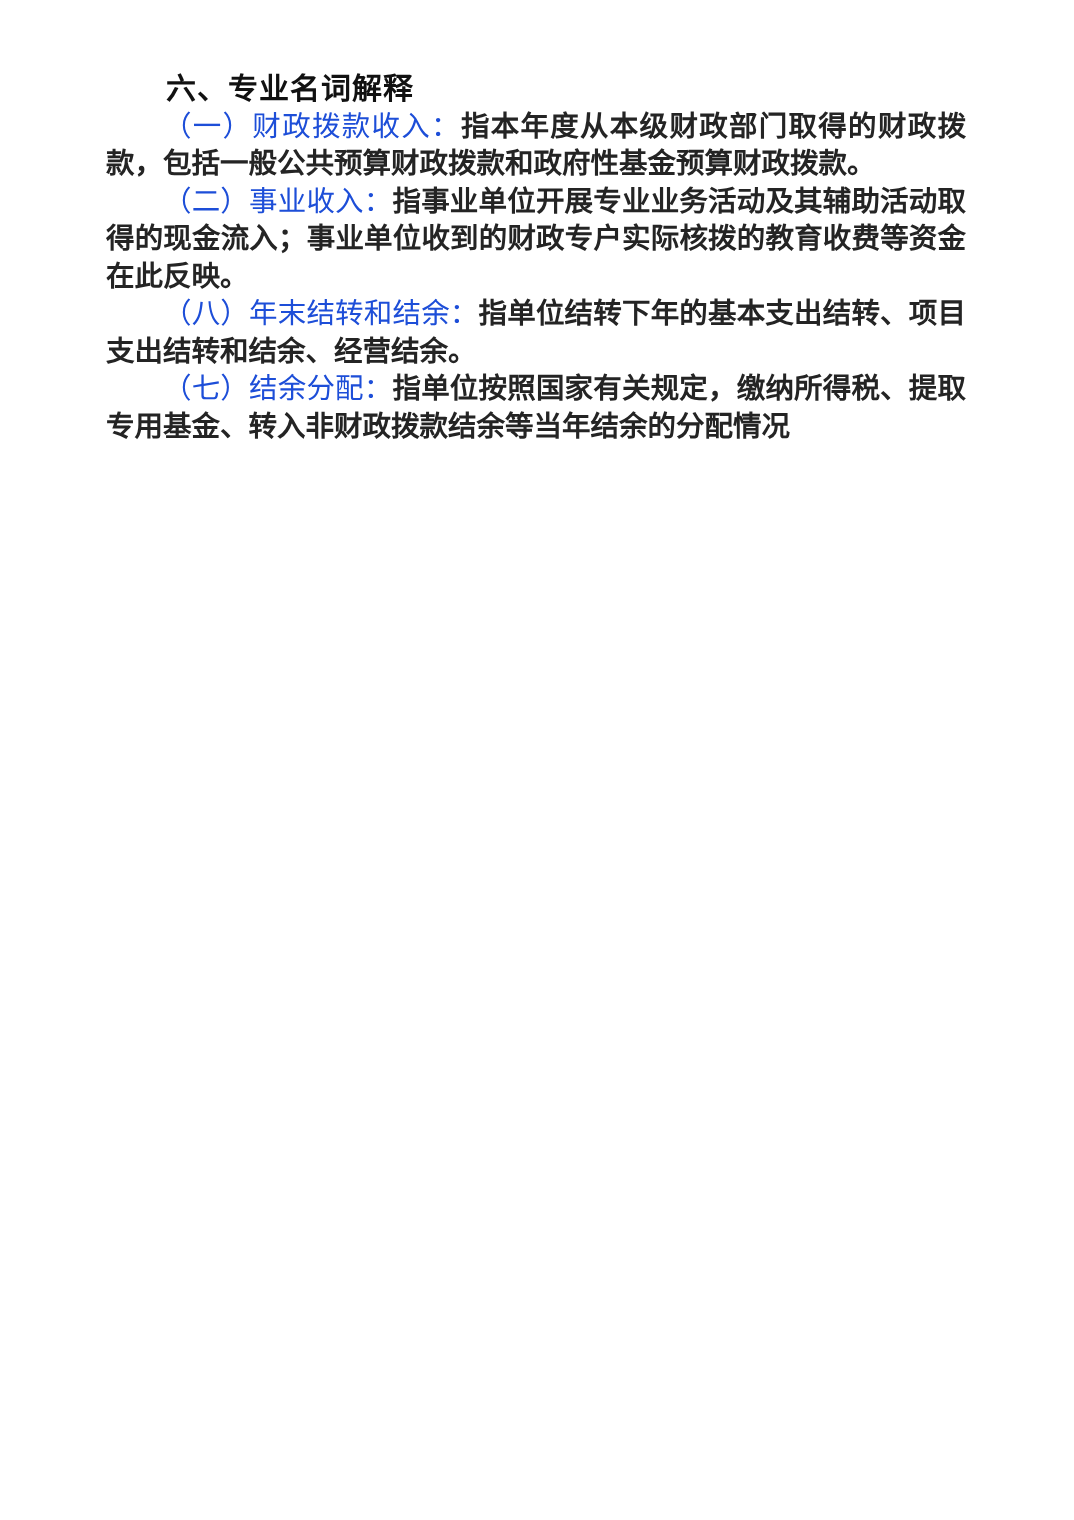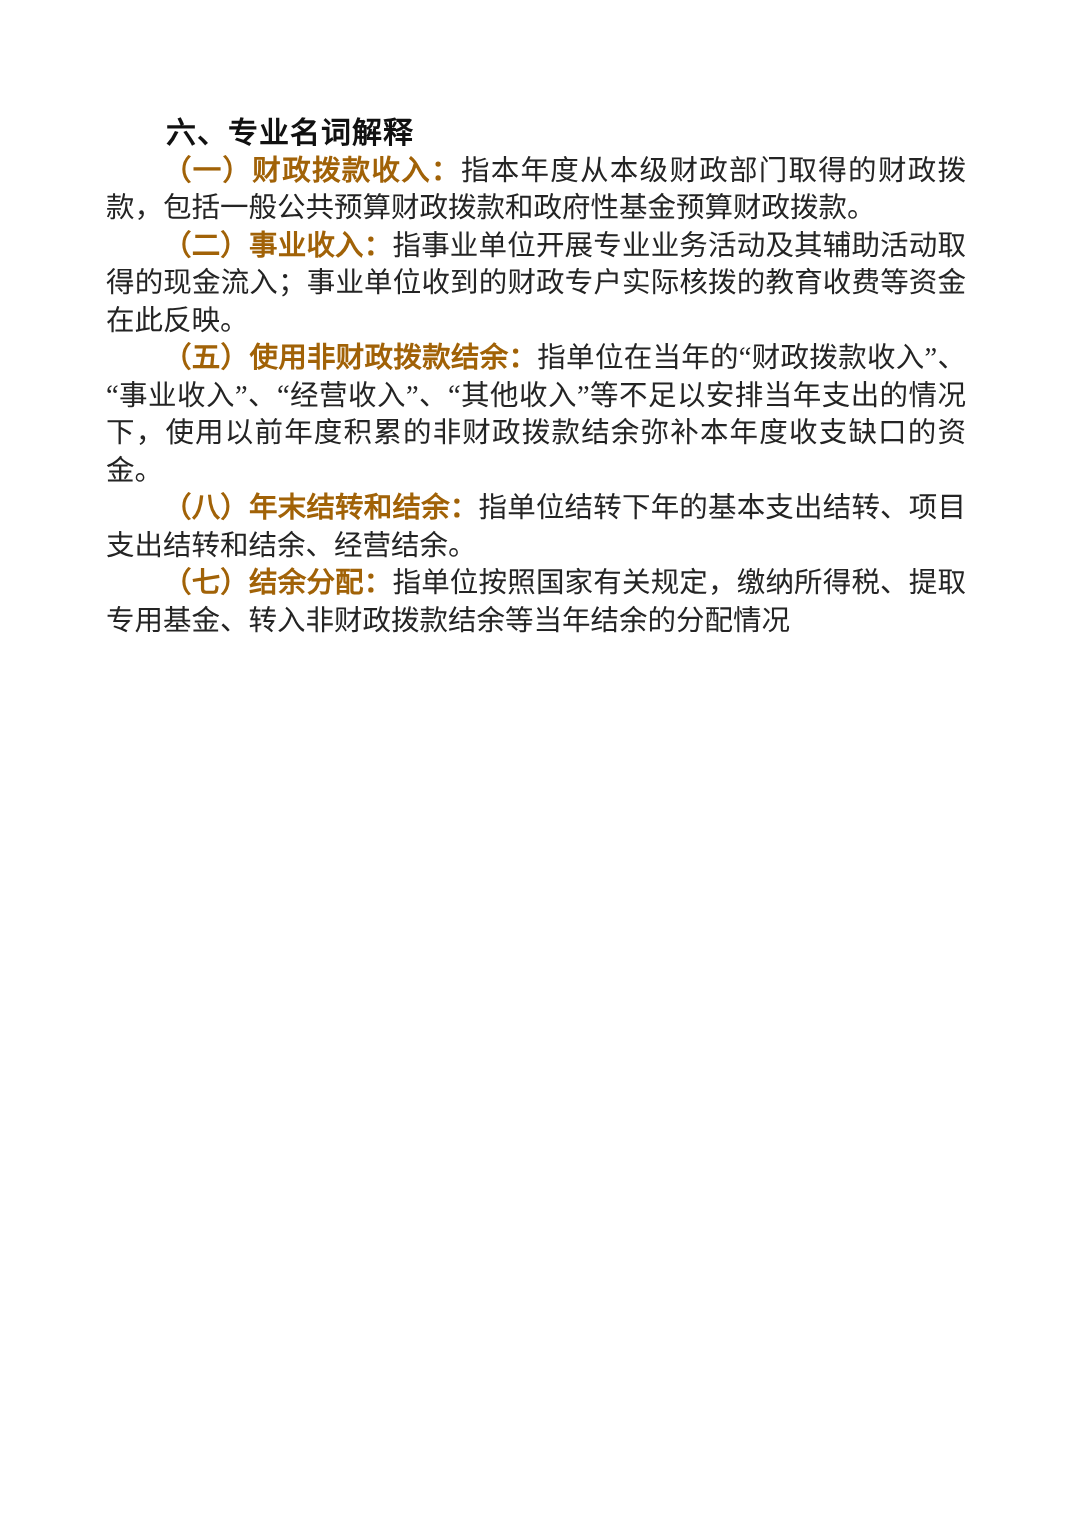--- a/index.html
+++ b/index.html
@@ -16,21 +16,21 @@
   }
   .page {
     position: relative;
     width: 1074px;
     height: 1520px;
     background: #ffffff;
     box-sizing: border-box;
   }
   .content {
     box-sizing: border-box;
-    padding: 114px 108px 0 106px;
+    padding: 70px 108px 0 106px;
     width: 1074px;
   }
   .heading {
     margin: 0;
     font-size: 30px;
     line-height: 37.5px;
     font-weight: 700;
     color: #111111;
     text-indent: 2em;
     text-align: left;
@@ -40,42 +40,41 @@
     margin: 0;
     font-size: 28.5px;
     line-height: 37.5px;
     color: #242424;
     text-indent: 2em;
     text-align: justify;
     text-justify: inter-ideograph;
     word-break: break-all;
   }
   p.para .term {
-    font-weight: 700;
-    color: #a16207;
+    font-weight: 400;
+    color: #1d4ed8;
   }
   p.para .def {
-    font-weight: 400;
+    font-weight: 700;
   }
 </style>
 </head>
 <body>
 
 <div class="page">
   <div class="content">
 
     <h1 class="heading">六、专业名词解释</h1>
 
     <p class="para"><span class="term">（一）财政拨款收入：</span><span class="def">指本年度从本级财政部门取得的财政拨款，包括一般公共预算财政拨款和政府性基金预算财政拨款。</span></p>
 
     <p class="para"><span class="term">（二）事业收入：</span><span class="def">指事业单位开展专业业务活动及其辅助活动取得的现金流入；事业单位收到的财政专户实际核拨的教育收费等资金在此反映。</span></p>
 
 
 
-    <p class="para"><span class="term">（五）使用非财政拨款结余：</span><span class="def">指单位在当年的“财政拨款收入”、“事业收入”、“经营收入”、“其他收入”等不足以安排当年支出的情况下，使用以前年度积累的非财政拨款结余弥补本年度收支缺口的资金。</span></p>
 
 
     <p class="para"><span class="term">（八）年末结转和结余：</span><span class="def">指单位结转下年的基本支出结转、项目支出结转和结余、经营结余。</span></p>
 
     <p class="para"><span class="term">（七）结余分配：</span><span class="def">指单位按照国家有关规定，缴纳所得税、提取专用基金、转入非财政拨款结余等当年结余的分配情况</span></p>
 
 
 
 
   </div>

